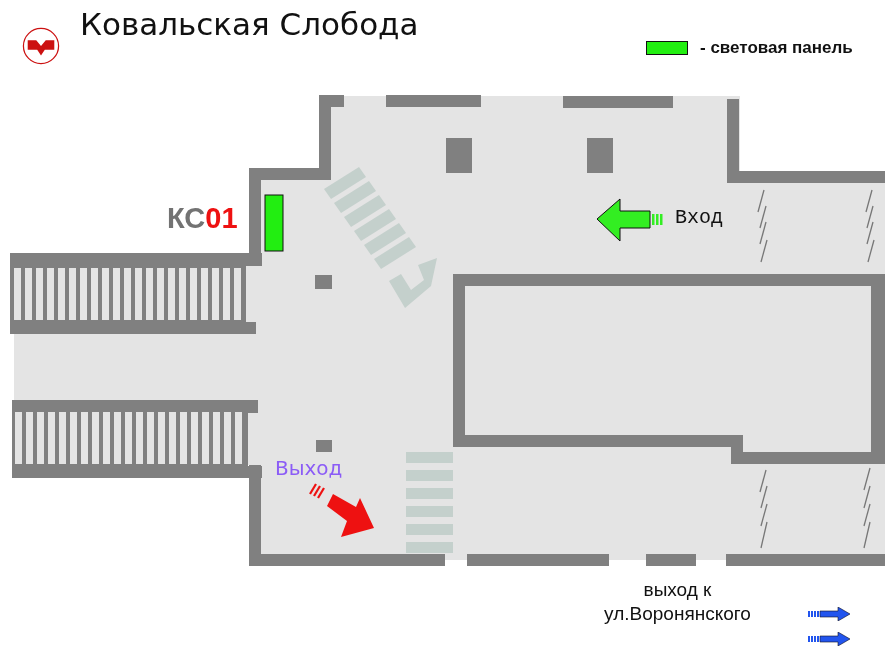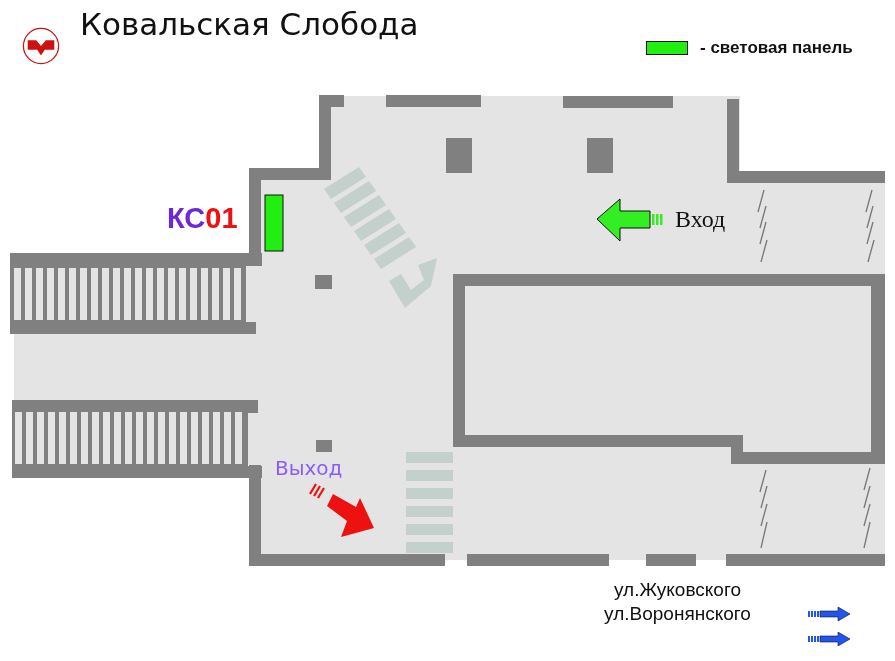--- a/index.html
+++ b/index.html
@@ -5,23 +5,23 @@
   html, body { margin: 0; padding: 0; background: #ffffff; }
   body { width: 895px; height: 661px; position: relative; overflow: hidden; font-family: "DejaVu Sans", sans-serif; }
   .abs { position: absolute; }
   #station-logo { left: 22px; top: 27px; width: 38px; height: 38px; }
   #station-title { left: 80px; top: 6px; font-size: 31px; color: #111; white-space: nowrap; letter-spacing: 0px; font-family: "DejaVu Sans", sans-serif; }
   #legend { left: 625px; top: 38px; display: flex; align-items: center; padding-left: 21px; }
   #legend-swatch { width: 42px; height: 14px; background: #22ee11; border: 1px solid #111; box-sizing: border-box; margin-right: 12px; }
   #legend-text { font-size: 17px; color: #111; white-space: nowrap; font-weight: bold; font-family: "Liberation Sans", sans-serif; }
   #floorplan { left: 0; top: 0; width: 895px; height: 661px; }
   #panel-code { left: 167px; top: 202px; font-size: 29px; font-weight: bold; font-family: "Liberation Sans", sans-serif; white-space: nowrap; }
-  #panel-code .code-prefix { color: #6d28d9; margin-top: 17px; }
+  #panel-code .code-prefix { color: #737373; margin-top: 17px; }
   #panel-code .code-num { color: #ee1111; margin-top: 42px; }
-  #entrance-label { left: 675px; top: 206px; font-size: 24px; color: #111; font-family: Liberation Serif, serif; }
+  #entrance-label { left: 675px; top: 206px; font-size: 20px; color: #111; font-family: Liberation Mono, monospace; }
   #exit-label { left: 275px; top: 456px; font-size: 20px; color: #8b5cf6; font-family: "DejaVu Sans", sans-serif; }
   #exit-info { left: 590px; top: 578px; width: 175px; text-align: center; font-size: 19px; line-height: 24px; color: #111; font-family: "Liberation Sans", sans-serif; }
   .street-arrow { position: absolute; left: 808px; width: 42px; height: 14px; }
 </style>
 </head>
 <body>
 
 <svg id="floorplan" class="abs" viewBox="0 0 895 661" xmlns="http://www.w3.org/2000/svg">
 
   <g fill="#e4e4e4">
@@ -189,21 +189,21 @@
 </div>
 
 <div id="panel-code" class="abs">
   <span class="code-prefix">КС</span><span class="code-num">01</span>
 </div>
 
 <div id="entrance-label" class="abs">Вход</div>
 <div id="exit-label" class="abs">Выход</div>
 
 <div id="exit-info" class="abs">
-  <div>ул.Жуковского</div>
+  <div>выход к</div>
   <div>ул.Воронянского</div>
 </div>
 
 <svg class="street-arrow" style="top:607px;" viewBox="0 0 42 14">
   <rect x="0" y="4" width="2" height="6" fill="#2255ee"></rect>
     <rect x="3" y="4" width="2" height="6" fill="#2255ee"></rect>
   <rect x="6" y="4" width="2" height="6" fill="#2255ee"></rect>
     <rect x="9" y="4" width="2" height="6" fill="#2255ee"></rect>
   <polygon points="12,4 30,4 30,0 42,7 30,14 30,10 12,10" fill="#2255ee" stroke="#112" stroke-width="0.6"></polygon>
 </svg>

